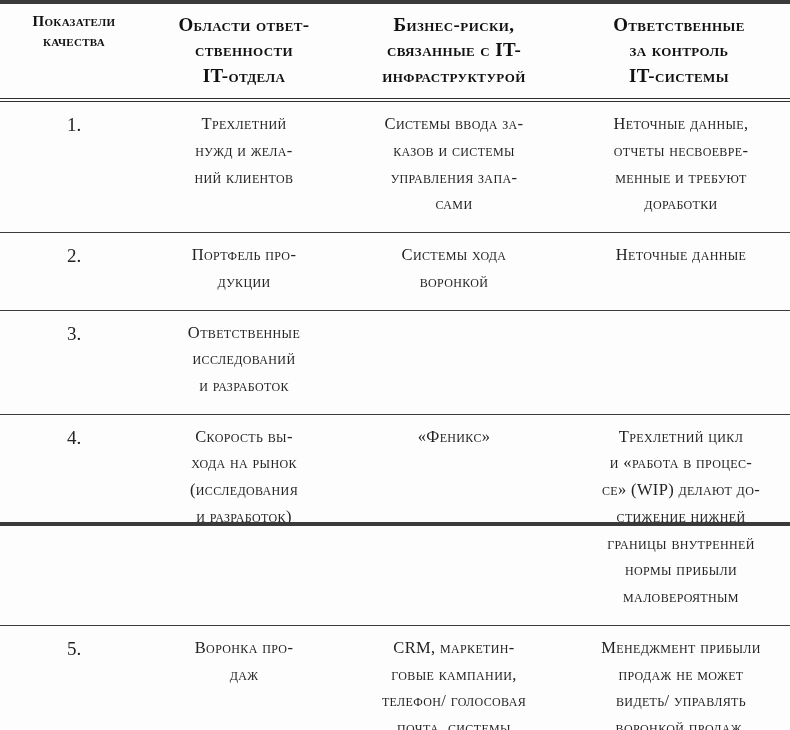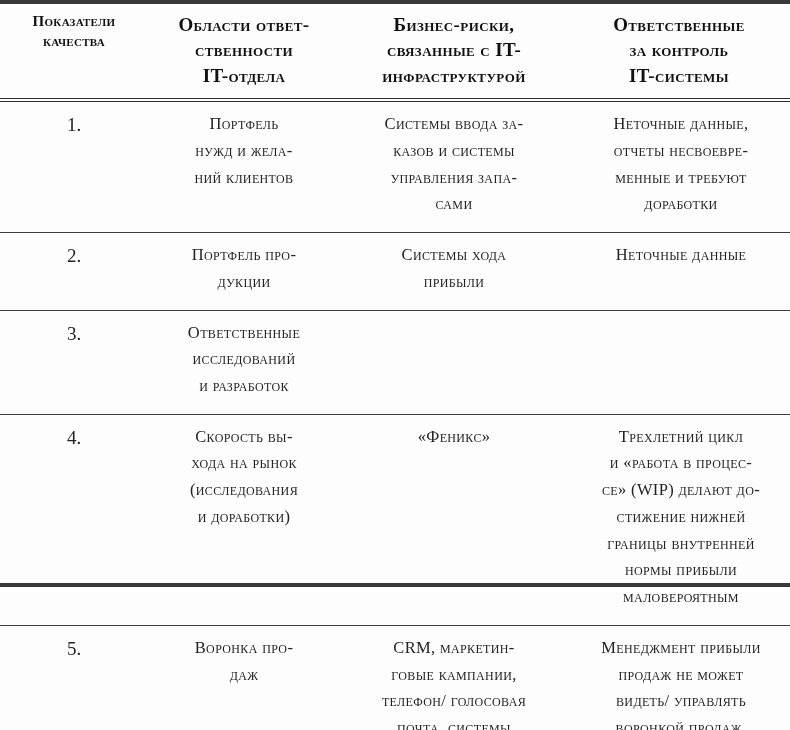--- a/index.html
+++ b/index.html
@@ -10,21 +10,21 @@
     width: 790px;
     height: 730px;
     background: #fdfdfd;
     font-family: "Liberation Serif", "DejaVu Serif", serif;
     color: #1a1a1a;
     overflow: hidden;
   }
 
   .page {
     width: 790px;
-    height: 587px;
+    height: 526px;
     box-sizing: border-box;
     position: relative;
     background: #fdfdfd;
   }
 
   table.matrix {
     width: 790px;
     border-collapse: collapse;
     table-layout: fixed;
   }
@@ -146,21 +146,21 @@
             <div class="dbl"></div>
           </td>
       </tr>
     </thead>
 
     <tbody>
 
       <tr class="data-row">
         <td class="cell-num">1.</td>
         <td class="cell-area">
-          <span class="line">Портфель</span>
+          <span class="line">Трехлетний</span>
           <span class="line">нужд и жела-</span>
           <span class="line">ний клиентов</span>
         </td>
         <td class="cell-risk">
           <span class="line">Системы ввода за-</span>
           <span class="line">казов и системы</span>
           <span class="line">управления запа-</span>
           <span class="line">сами</span>
         </td>
         <td class="cell-resp">
@@ -172,21 +172,21 @@
       </tr>
 
       <tr class="data-row">
         <td class="cell-num">2.</td>
         <td class="cell-area">
           <span class="line">Портфель про-</span>
           <span class="line">дукции</span>
         </td>
         <td class="cell-risk">
           <span class="line">Системы хода</span>
-          <span class="line">прибыли</span>
+          <span class="line">воронкой</span>
         </td>
         <td class="cell-resp">
           <span class="line">Неточные данные</span>
         </td>
       </tr>
 
       <tr class="data-row">
         <td class="cell-num">3.</td>
         <td class="cell-area">
           <span class="line">Ответственные</span>
@@ -196,21 +196,21 @@
         <td class="cell-risk"></td>
         <td class="cell-resp"></td>
       </tr>
 
       <tr class="data-row">
         <td class="cell-num">4.</td>
         <td class="cell-area">
           <span class="line">Скорость вы-</span>
           <span class="line">хода на рынок</span>
           <span class="line">(исследования</span>
-          <span class="line">и доработки)</span>
+          <span class="line">и разработок)</span>
         </td>
         <td class="cell-risk">
           <span class="line">«Феникс»</span>
         </td>
         <td class="cell-resp">
           <span class="line">Трехлетний цикл</span>
           <span class="line">и «работа в процес-</span>
           <span class="line">се» (WIP) делают до-</span>
           <span class="line">стижение нижней</span>
           <span class="line">границы внутренней</span>

